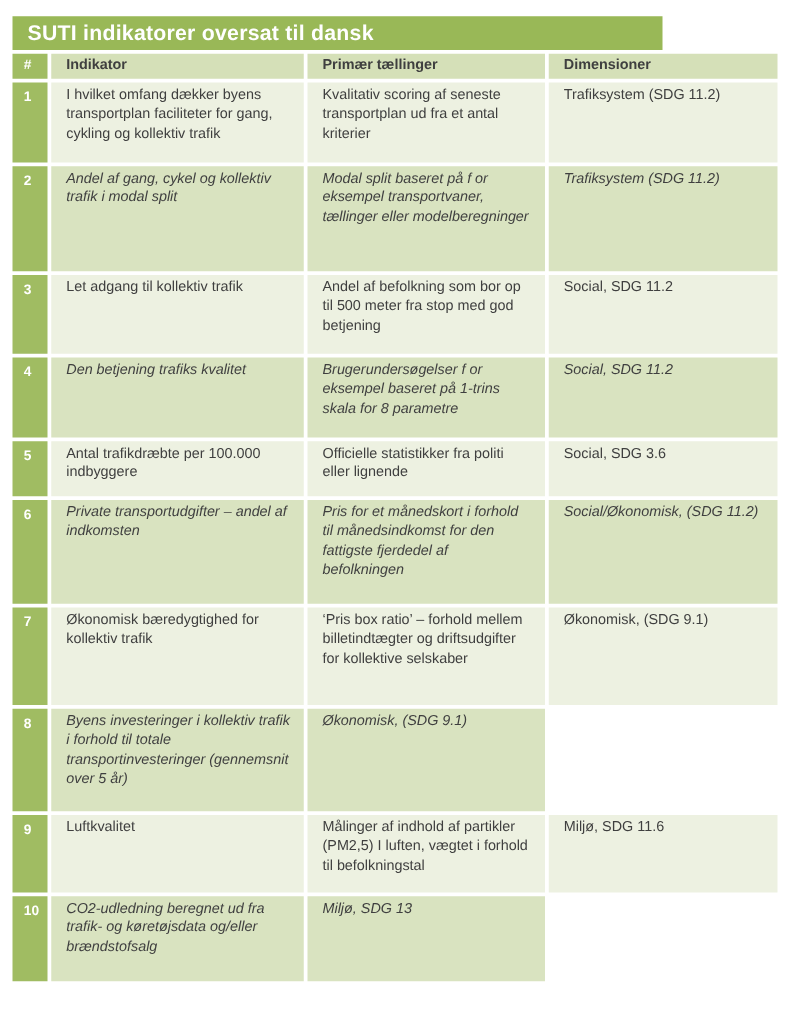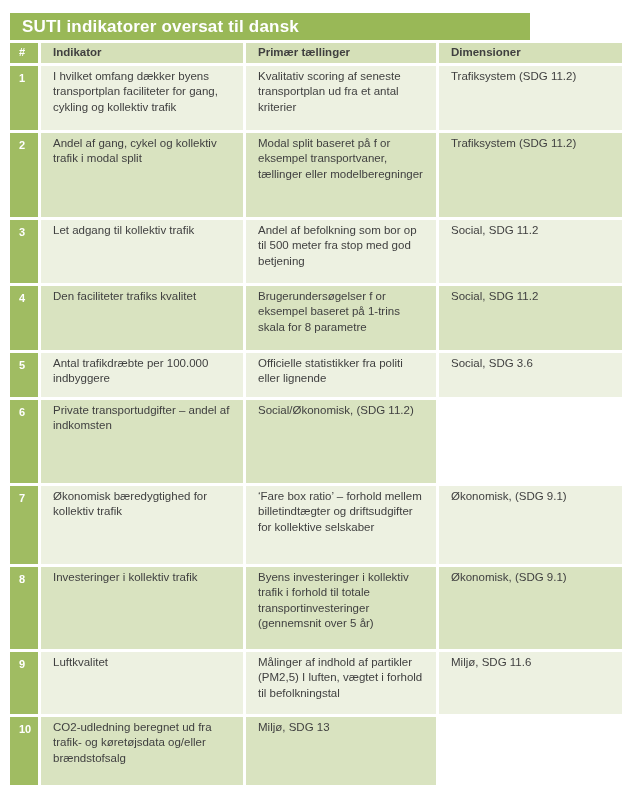--- a/index.html
+++ b/index.html
@@ -53,21 +53,21 @@
     background: var(--header-bg, #d5e0b8);
     padding-top: 2px;
     padding-bottom: 2px;
   }
   .header-row { min-height: 18px; }
   .header-row .num-cell {
     background: var(--num-bg, #a0bc62);
     padding-top: 2px;
   }
   .trow.odd  .cell:not(.num-cell) { background: var(--row-odd, #edf1e1); }
-  .trow.even .cell:not(.num-cell) { background: var(--row-even, #d9e3c0); }
+  .trow.even .cell:not(.num-cell) { background: var(--row-even, #d9e3c0); font-style: italic; }
 </style>
 </head>
 <body>
 
 <div class="table-wrap">
   <div class="title-bar">SUTI indikatorer oversat til dansk</div>
 
   <div class="trow header-row">
     <div class="cell num-cell">#</div>
     <div class="cell">Indikator</div>
@@ -89,44 +89,44 @@
         <div class="cell">Trafiksystem (SDG 11.2)</div>
       </div>
       <div class="trow odd" style="min-height: 63px;">
         <div class="num-cell cell">3</div>
         <div class="cell">Let adgang til kollektiv trafik</div>
         <div class="cell">Andel af befolkning som bor op til 500 meter fra stop med god betjening</div>
         <div class="cell">Social, SDG 11.2</div>
       </div>
       <div class="trow even" style="min-height: 64px;">
         <div class="num-cell cell">4</div>
-        <div class="cell">Den faciliteter trafiks kvalitet</div>
+        <div class="cell">Den betjening trafiks kvalitet</div>
         <div class="cell">Brugerundersøgelser f or eksempel baseret på 1-trins skala for 8 parametre</div>
         <div class="cell">Social, SDG 11.2</div>
       </div>
       <div class="trow odd" style="min-height: 44px;">
         <div class="num-cell cell">5</div>
         <div class="cell">Antal trafikdræbte per 100.000 indbyggere</div>
         <div class="cell">Officielle statistikker fra politi eller lignende</div>
         <div class="cell">Social, SDG 3.6</div>
       </div>
       <div class="trow even" style="min-height: 83px;">
         <div class="num-cell cell">6</div>
         <div class="cell">Private transportudgifter – andel af indkomsten</div>
+        <div class="cell">Pris for et månedskort i forhold til månedsindkomst for den fattigste fjerdedel af befolkningen</div>
         <div class="cell">Social/Økonomisk, (SDG 11.2)</div>
       </div>
       <div class="trow odd" style="min-height: 78px;">
         <div class="num-cell cell">7</div>
         <div class="cell">Økonomisk bæredygtighed for kollektiv trafik</div>
-        <div class="cell">‘Fare box ratio’ – forhold mellem billetindtægter og driftsudgifter for kollektive selskaber</div>
+        <div class="cell">‘Pris box ratio’ – forhold mellem billetindtægter og driftsudgifter for kollektive selskaber</div>
         <div class="cell">Økonomisk, (SDG 9.1)</div>
       </div>
       <div class="trow even" style="min-height: 82px;">
         <div class="num-cell cell">8</div>
-        <div class="cell">Investeringer i kollektiv trafik</div>
         <div class="cell">Byens investeringer i kollektiv trafik i forhold til totale transportinvesteringer (gennemsnit over 5 år)</div>
         <div class="cell">Økonomisk, (SDG 9.1)</div>
       </div>
       <div class="trow odd" style="min-height: 62px;">
         <div class="num-cell cell">9</div>
         <div class="cell">Luftkvalitet</div>
         <div class="cell">Målinger af indhold af partikler (PM2,5) I luften, vægtet i forhold til befolkningstal</div>
         <div class="cell">Miljø, SDG 11.6</div>
       </div>
       <div class="trow even" style="min-height: 68px;">

